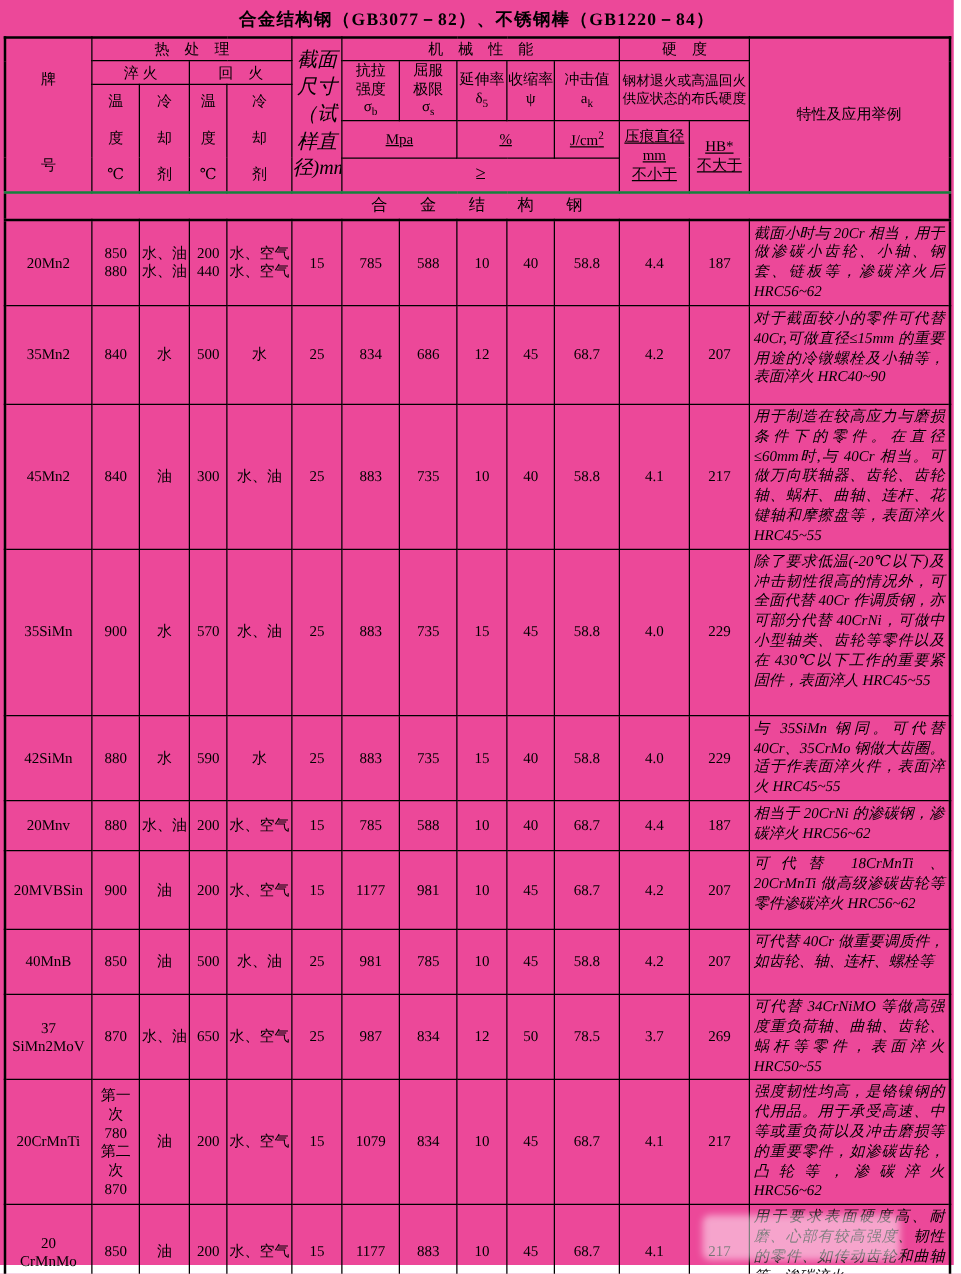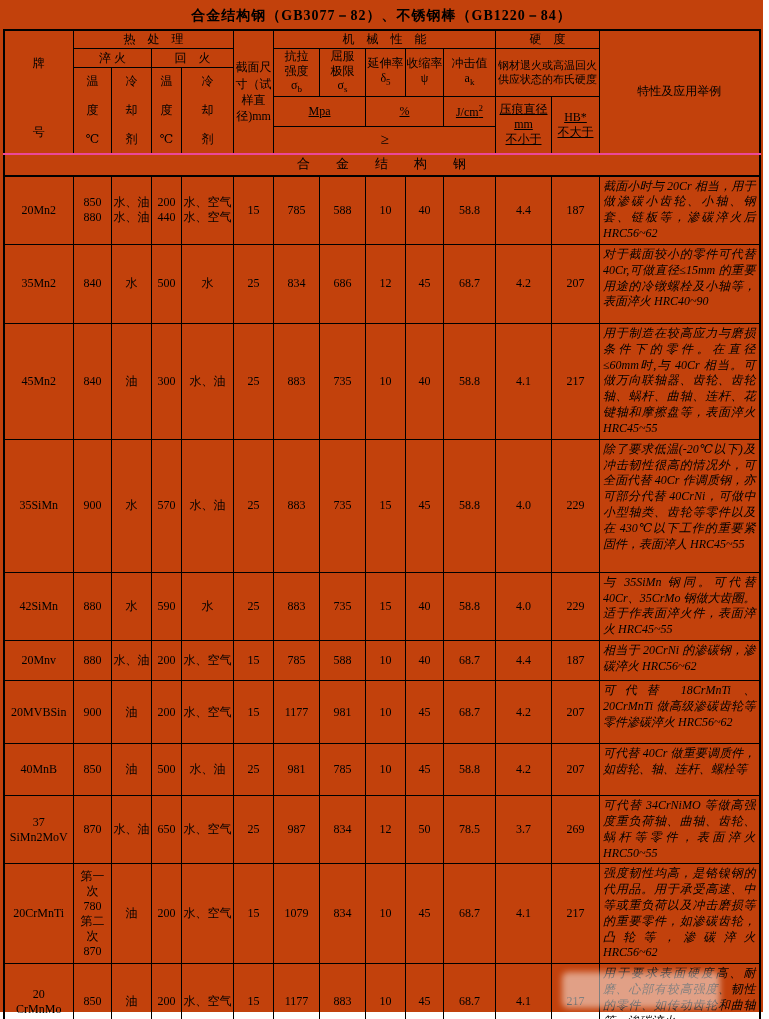--- a/index.html
+++ b/index.html
@@ -1,20 +1,20 @@
 <!DOCTYPE html>
 <html><head>
 <meta charset="utf-8">
 <style>
   html,body{margin:0;padding:0;}
   body{
     width:769px;height:1019px;overflow:hidden;background:#fff;color:#000;
     font-family:"Liberation Serif","DejaVu Serif",serif;position:relative;
   }
-  .page{position:absolute;top:0;left:0;width:763px;height:1012px;background:#c2410c;}
+  .page{position:absolute;top:0;left:0;width:763px;height:1012px;background:#ec4899;}
   .title{
     text-align:center;font-size:14px;font-weight:bold;letter-spacing:1px;
     padding-top:7px;height:29px;box-sizing:border-box;
   }
   table{
     border-collapse:collapse;table-layout:fixed;width:758px;margin:0 auto;
     border:2px solid #000;
   }
   td{
     border:1px solid #000;text-align:center;vertical-align:middle;
@@ -24,26 +24,26 @@
   
   .hr1 td{height:17px;padding:0;}
   .hr2 td{height:18px;padding:0;}
   .hr3 td{height:30px;}
   .hr4 td{height:29px;padding:0;text-decoration:underline;}
   .hr5 td{height:26px;padding:0;}
   .gte{font-size:15px;}
   .mech{font-size:12px;line-height:1.22;}
   .mech sub{font-size:9px;}
   .hard-note{font-size:11px;line-height:1.3;padding:1px 2px;}
-  .c-section-hd{font-size:12px;line-height:1.35;padding:1px 2px;white-space:normal;}
+  .c-section-hd{font-size:16px;line-height:1.35;padding:1px 2px;white-space:normal;font-style:italic;}
   .vstack{display:flex;flex-direction:column;justify-content:space-between;align-items:center;height:100%;box-sizing:border-box;padding:5px 0;}
   .vstack-grade{padding:25px 0 13px 0;}
   sup{font-size:9px;}
   
-  .section-row td{height:20px;border-top:2px solid #ec4899;border-bottom:2px solid #000;font-size:13px;padding:0;}
+  .section-row td{height:20px;border-top:2px solid #15803d;border-bottom:2px solid #000;font-size:13px;padding:0;}
   
   .data-row td{font-size:12px;}
   .c-desc{white-space:normal !important;text-align:justify !important;padding:2px 3px !important;font-size:12px;line-height:1.32;vertical-align:top;font-style:italic;}
   .row-0{height:60px;}  .row-1{height:79px;}  .row-2{height:107px;}
   .row-3{height:133px;} .row-4{height:55px;}  .row-5{height:40px;}
   .row-6{height:63px;}  .row-7{height:52px;}  .row-8{height:63px;}
   .row-9{height:92px;}  .row-10{height:76px;}
   .watermark{position:absolute;left:562px;top:972px;width:158px;height:36px;background:rgba(255,255,255,0.5);filter:blur(3px);border-radius:6px;pointer-events:none;}
 </style>
 </head>

